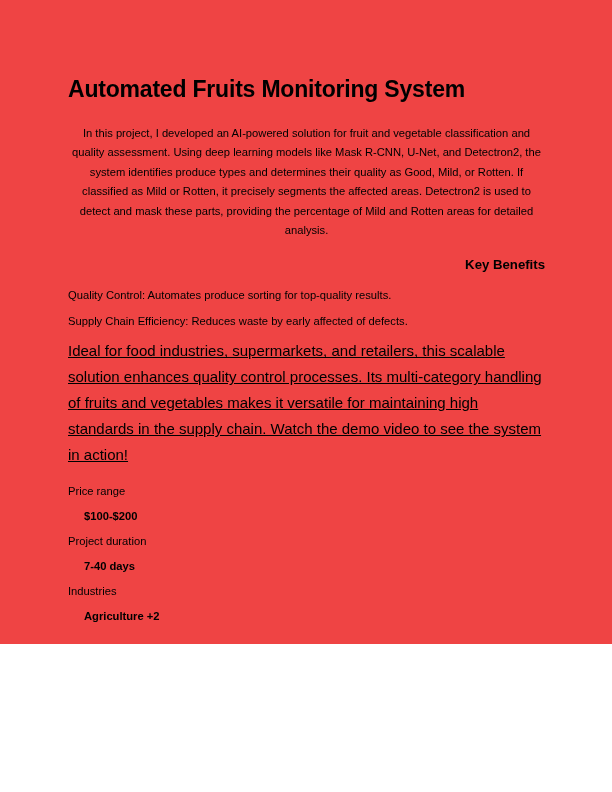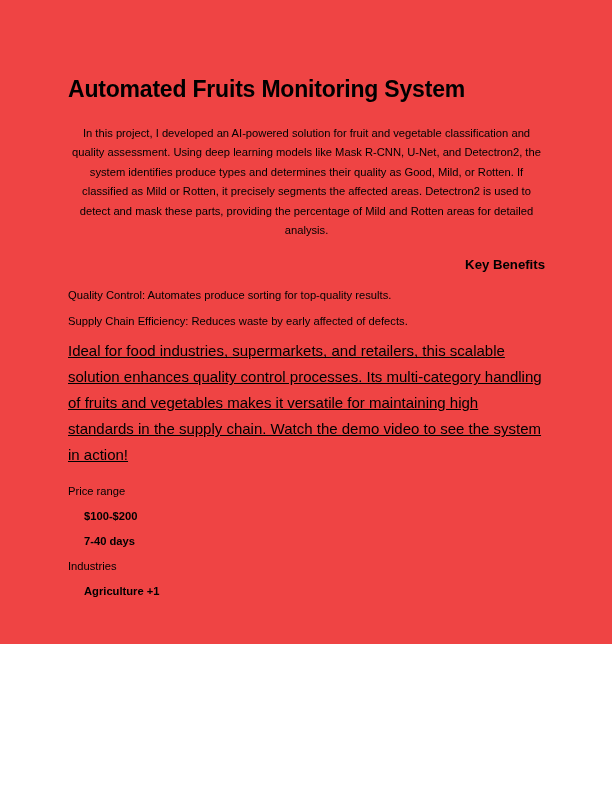--- a/index.html
+++ b/index.html
@@ -106,19 +106,20 @@
     <p class="benefit-line">Quality Control: Automates produce sorting for top-quality results.</p>
     <p class="benefit-line">Supply Chain Efficiency: Reduces waste by early affected of defects.</p>
   </div>
 
   <p class="closing-paragraph">Ideal for food industries, supermarkets, and retailers, this scalable solution enhances quality control processes. Its multi-category handling of fruits and vegetables makes it versatile for maintaining high standards in the supply chain. Watch the demo video to see the system in action!</p>
 
   <div class="meta-block">
     <p class="meta-label">Price range</p>
     <p class="meta-value">$100-$200</p>
 
+    <p class="meta-label">Project duration</p>
     <p class="meta-value">7-40 days</p>
 
     <p class="meta-label">Industries</p>
-    <p class="meta-value">Agriculture +1</p>
+    <p class="meta-value">Agriculture +2</p>
   </div>
 
 </div>
 
 </body></html>

